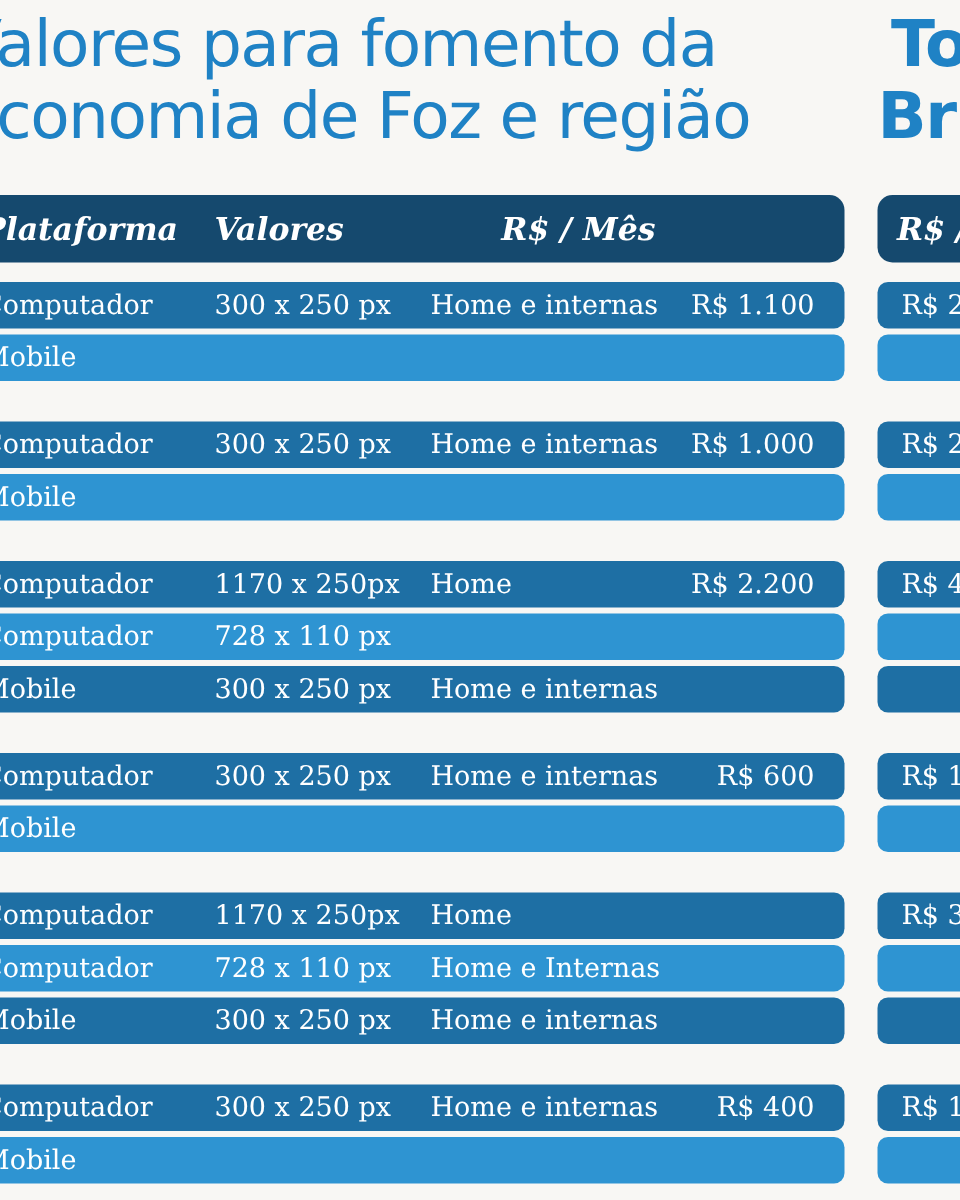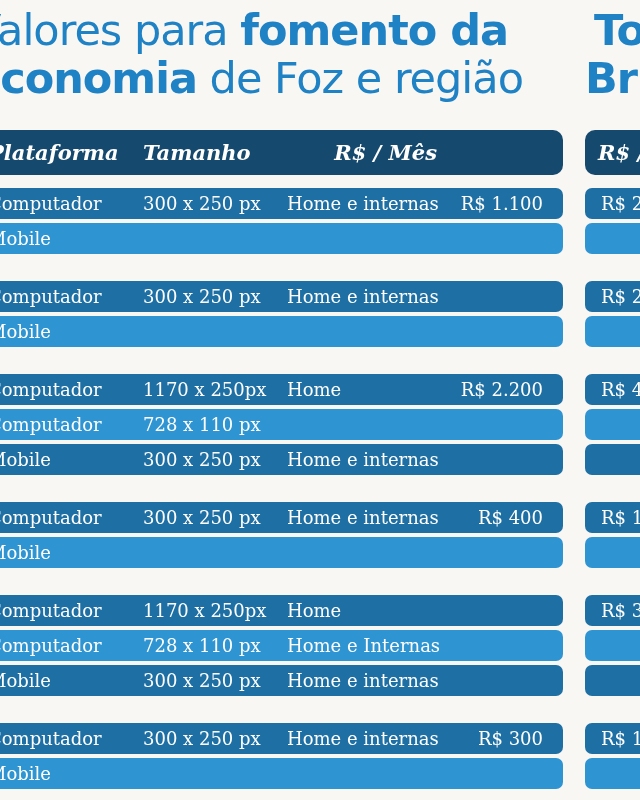--- a/index.html
+++ b/index.html
@@ -19,21 +19,21 @@
   }
   .title{
     position:absolute;top:6px;left:-28px;margin:0;
     font-family:"DejaVu Sans","Liberation Sans",sans-serif;
     font-size:43px;line-height:48px;font-weight:normal;
     letter-spacing:-1px;
     color:var(--title-blue);
     white-space:nowrap;
   }
   .title .line{display:block;}
-  .title b{font-weight:bold;}
+  .title b{font-weight:normal;}
   .right-title{
     position:absolute;top:6px;left:585px;margin:0;
     font-family:"DejaVu Sans","Liberation Sans",sans-serif;
     font-size:43px;line-height:48px;font-weight:bold;
     letter-spacing:-1px;
     color:var(--title-blue);
     white-space:nowrap;
   }
   .right-title .line{display:block;}
   .right-title .l1{padding-left:9px;}
@@ -77,21 +77,21 @@
 </h1>
 
 <h2 class="right-title">
   <span class="line l1">Total</span>
   <span class="line l2">Bruto</span>
 </h2>
 
 <div class="table left-table">
   <div class="thead">
     <span class="cell c1">Plataforma</span>
-    <span class="cell c2">Tamanho</span>
+    <span class="cell c2">Valores</span>
     <span class="cell c4">R$ / Mês</span>
   </div>
   <div class="tbody" id="left-body">
       <div class="group">
         <div class="row dark">
           <span class="cell c1">Computador</span>
           <span class="cell c2">300 x 250 px</span>
           <span class="cell c3">Home e internas</span>
           <span class="cell c4">R$ 1.100</span>
         </div>
@@ -100,20 +100,21 @@
           <span class="cell c2"></span>
           <span class="cell c3"></span>
           <span class="cell c4"></span>
         </div>
       </div>
       <div class="group">
         <div class="row dark">
           <span class="cell c1">Computador</span>
           <span class="cell c2">300 x 250 px</span>
           <span class="cell c3">Home e internas</span>
+          <span class="cell c4">R$ 1.000</span>
         </div>
         <div class="row light">
           <span class="cell c1">Mobile</span>
           <span class="cell c2"></span>
           <span class="cell c3"></span>
           <span class="cell c4"></span>
         </div>
       </div>
       <div class="group">
         <div class="row dark">
@@ -132,21 +133,21 @@
           <span class="cell c2">300 x 250 px</span>
           <span class="cell c3">Home e internas</span>
           <span class="cell c4"></span>
         </div>
       </div>
       <div class="group">
         <div class="row dark">
           <span class="cell c1">Computador</span>
           <span class="cell c2">300 x 250 px</span>
           <span class="cell c3">Home e internas</span>
-          <span class="cell c4">R$ 400</span>
+          <span class="cell c4">R$ 600</span>
         </div>
         <div class="row light">
           <span class="cell c1">Mobile</span>
           <span class="cell c2"></span>
           <span class="cell c3"></span>
           <span class="cell c4"></span>
         </div>
       </div>
       <div class="group">
         <div class="row dark">
@@ -165,21 +166,21 @@
           <span class="cell c2">300 x 250 px</span>
           <span class="cell c3">Home e internas</span>
           <span class="cell c4"></span>
         </div>
       </div>
       <div class="group">
         <div class="row dark">
           <span class="cell c1">Computador</span>
           <span class="cell c2">300 x 250 px</span>
           <span class="cell c3">Home e internas</span>
-          <span class="cell c4">R$ 300</span>
+          <span class="cell c4">R$ 400</span>
         </div>
         <div class="row light">
           <span class="cell c1">Mobile</span>
           <span class="cell c2"></span>
           <span class="cell c3"></span>
           <span class="cell c4"></span>
         </div>
       </div>
     </div>
 </div>

